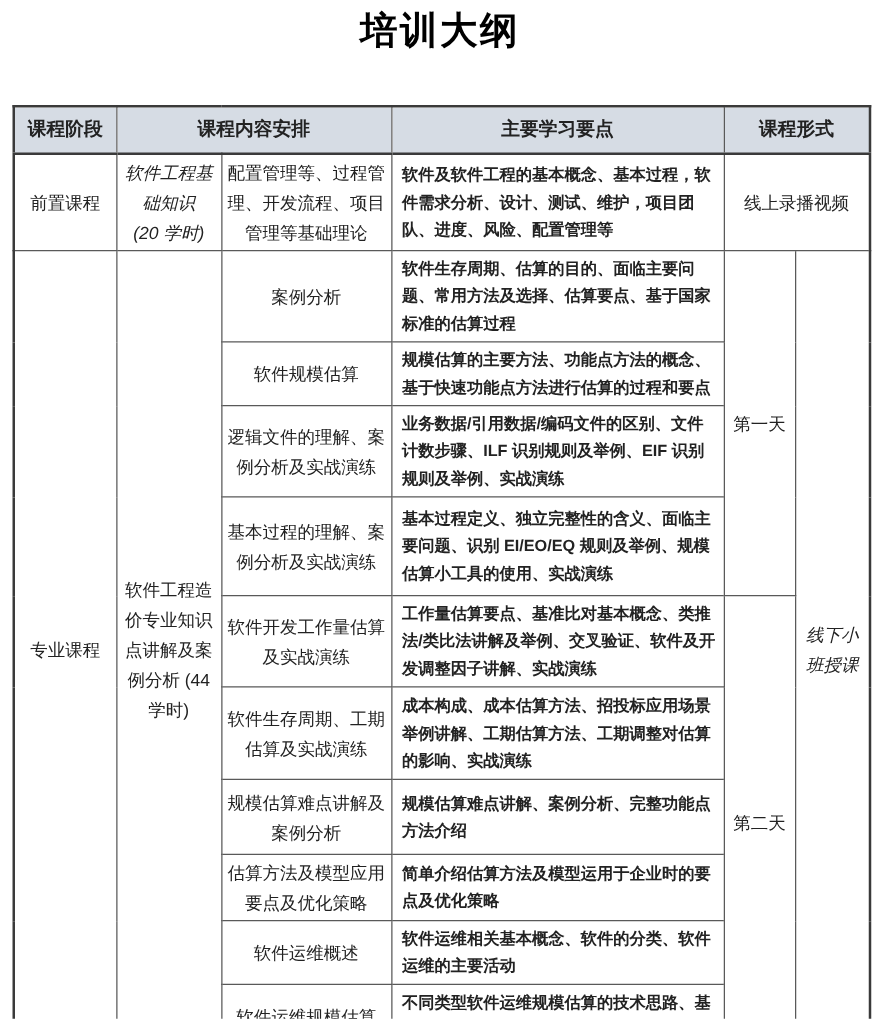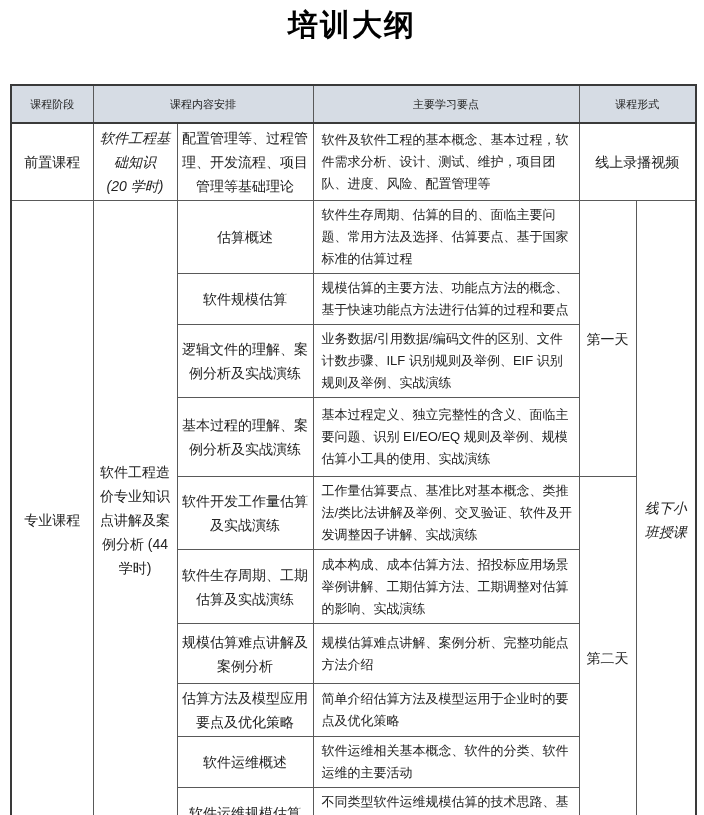--- a/index.html
+++ b/index.html
@@ -37,29 +37,30 @@
     text-align: center;
     vertical-align: middle;
     padding: 2px 4px;
     font-size: 14px;
     line-height: 24px;
     word-break: break-all;
     overflow: hidden;
   }
   .outline th {
     background: var(--header-bg, #d6dce4);
-    font-weight: normal;
-    font-size: 11px;
+    font-weight: bold;
+    font-size: 15px;
     border-bottom: 2px solid var(--border-outer, #3a3a3a);
   }
   .outline td.points {
     text-align: left;
     font-size: 13px;
     line-height: 22px;
     padding: 3px 6px 3px 8px;
+    font-weight: bold;
   }
   .outline td.topic {
     font-size: 14px;
     line-height: 24px;
   }
   .outline td.prewrap {
     white-space: pre-line;
     font-style: italic;
   }
 </style>
@@ -93,21 +94,21 @@
       <td class="prewrap">软件工程基础知识
 (20 学时)</td>
       <td class="topic">配置管理等、过程管理、开发流程、项目管理等基础理论</td>
       <td class="points">软件及软件工程的基本概念、基本过程，软件需求分析、设计、测试、维护，项目团队、进度、风险、配置管理等</td>
       <td colspan="2">线上录播视频</td>
     </tr>
 
     <tr style="height:60px">
       <td rowspan="10">专业课程</td>
       <td rowspan="10">软件工程造价专业知识点讲解及案例分析 (44 学时)</td>
-      <td class="topic">估算概述</td>
+      <td class="topic">案例分析</td>
       <td class="points">软件生存周期、估算的目的、面临主要问题、常用方法及选择、估算要点、基于国家标准的估算过程</td>
       <td rowspan="4">第一天</td>
       <td rowspan="10" class="prewrap">线下小班授课</td>
     </tr>
 
     <tr style="height:50px">
       <td class="topic">软件规模估算</td>
       <td class="points">规模估算的主要方法、功能点方法的概念、基于快速功能点方法进行估算的过程和要点</td>
     </tr>
 

